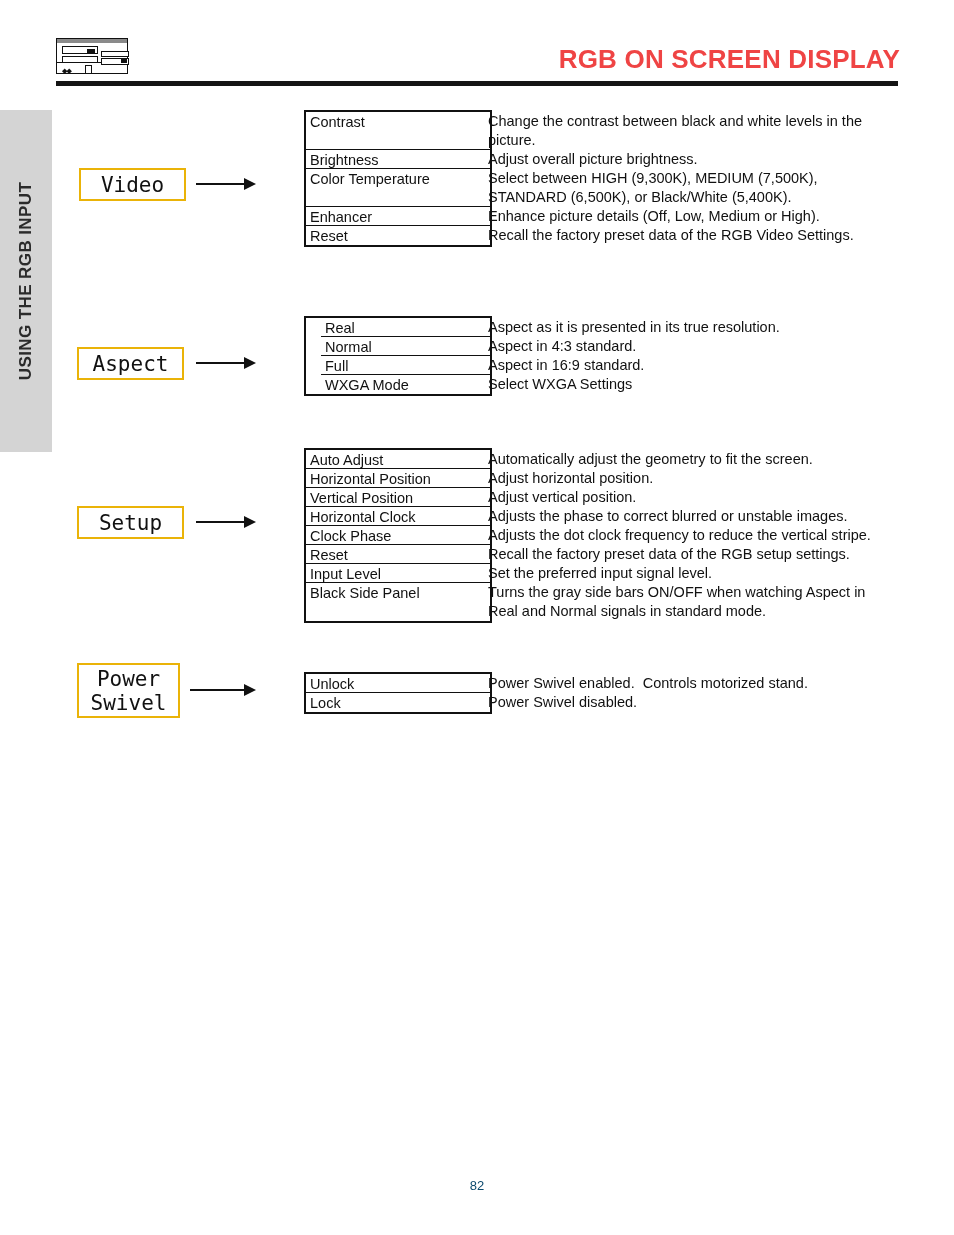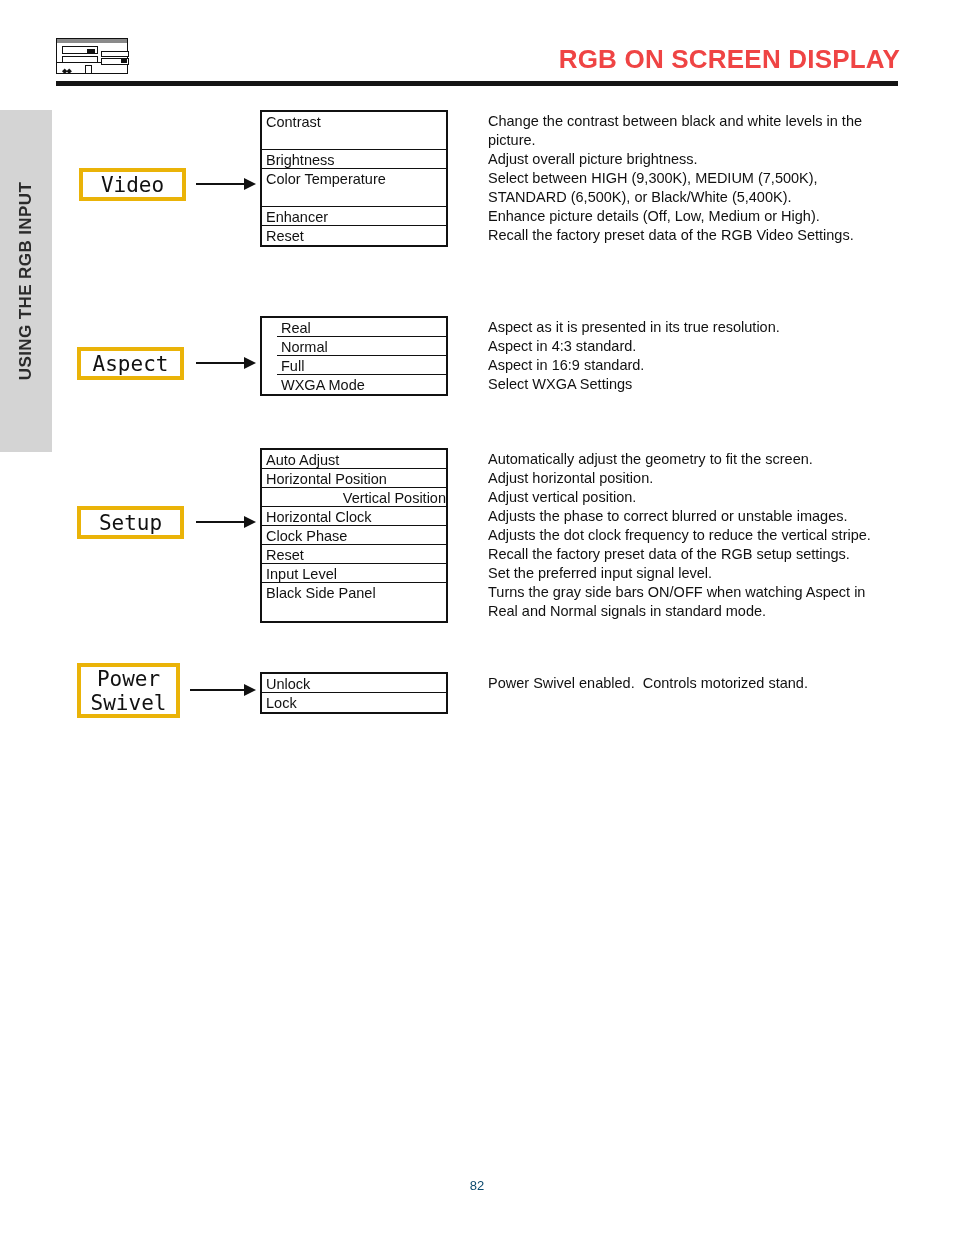--- a/index.html
+++ b/index.html
@@ -106,21 +106,21 @@
     transform-origin: center center;
     white-space: nowrap;
     font-size: 17px;
     font-weight: bold;
     letter-spacing: 0.4px;
     color: #2b2b2b;
   }
 
   .node-box {
     position: absolute;
-    border: 4px solid #eab308;
+    border: 2px solid #eab308;
     background: #fff;
     display: flex;
     align-items: center;
     justify-content: center;
     font-family: "DejaVu Sans Mono", "Liberation Mono", monospace;
     font-size: 21px;
     line-height: 24px;
     text-align: center;
     color: #111;
     letter-spacing: 0px;
@@ -143,20 +143,21 @@
     width: 0; height: 0;
     border-top: 6px solid transparent;
     border-bottom: 6px solid transparent;
     border-left: 12px solid #111;
   }
 
   .menu-box {
     position: absolute;
     border: 2px solid #111;
     background: #fff;
+    margin-left: 44px;
   }
   .menu-row {
     border-bottom: 1px solid #111;
     padding: 1px 0 0 4px;
     font-size: 14.5px;
     line-height: 19px;
     color: #111;
     overflow: hidden;
   }
   .menu-row:last-child { border-bottom: none; }
@@ -254,21 +255,21 @@
     <div class="node-box" style="left: 77px; top: 506px; width: 107px; height: 33px;">
       <span class="node-text">Setup</span>
     </div>
     <div class="arrow" style="left: 196px; top: 516px; width: 60px;">
       <div class="shaft" style="width: 50px;"></div>
       <div class="head"></div>
     </div>
     <div class="menu-box" style="left: 260px; top: 448px; width: 188px;">
       <div class="menu-row" style="height: 19px;">Auto Adjust</div>
       <div class="menu-row" style="height: 19px;">Horizontal Position</div>
-      <div class="menu-row" style="height: 19px; text-align: right;">Vertical Position</div>
+      <div class="menu-row" style="height: 19px;">Vertical Position</div>
       <div class="menu-row" style="height: 19px;">Horizontal Clock</div>
       <div class="menu-row" style="height: 19px;">Clock Phase</div>
       <div class="menu-row" style="height: 19px;">Reset</div>
       <div class="menu-row" style="height: 19px;">Input Level</div>
       <div class="menu-row" style="height: 38px;">Black Side Panel</div>
     </div>
     <div class="desc-block" style="left: 452px; top: 450px;">
       <div class="desc-line">Automatically adjust the geometry to fit the screen.</div>
       <div class="desc-line">Adjust horizontal position.</div>
       <div class="desc-line">Adjust vertical position.</div>
@@ -286,16 +287,17 @@
     <div class="arrow" style="left: 190px; top: 684px; width: 66px;">
       <div class="shaft" style="width: 56px;"></div>
       <div class="head"></div>
     </div>
     <div class="menu-box" style="left: 260px; top: 672px; width: 188px;">
       <div class="menu-row" style="height: 19px;">Unlock</div>
       <div class="menu-row" style="height: 19px;">Lock</div>
     </div>
     <div class="desc-block" style="left: 452px; top: 674px;">
       <div class="desc-line">Power Swivel enabled.  Controls motorized stand.</div>
+      <div class="desc-line">Power Swivel disabled.</div>
     </div>
   </div>
 
 <div id="page-number">82</div>
 
 </body></html>

